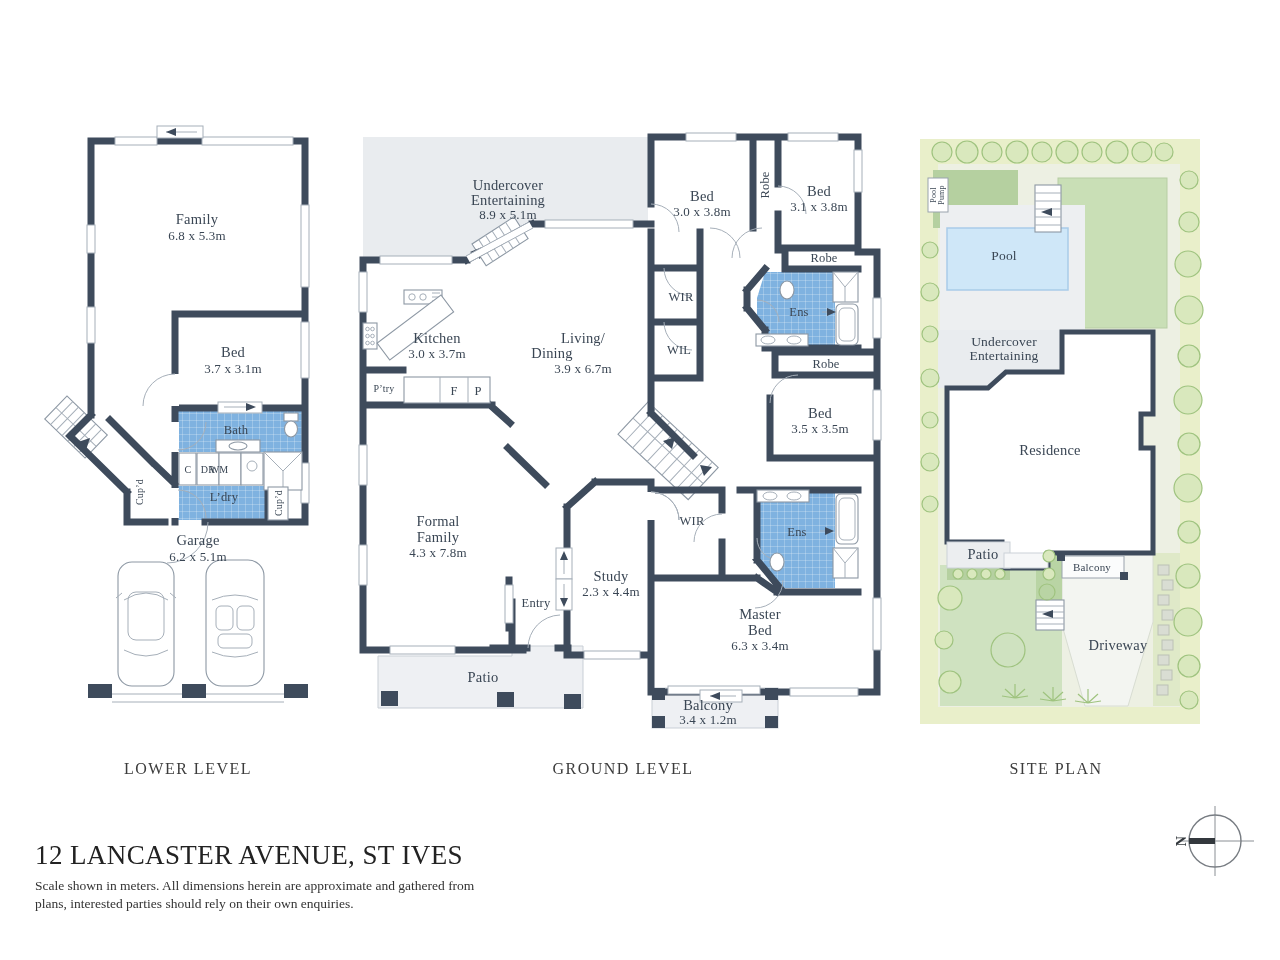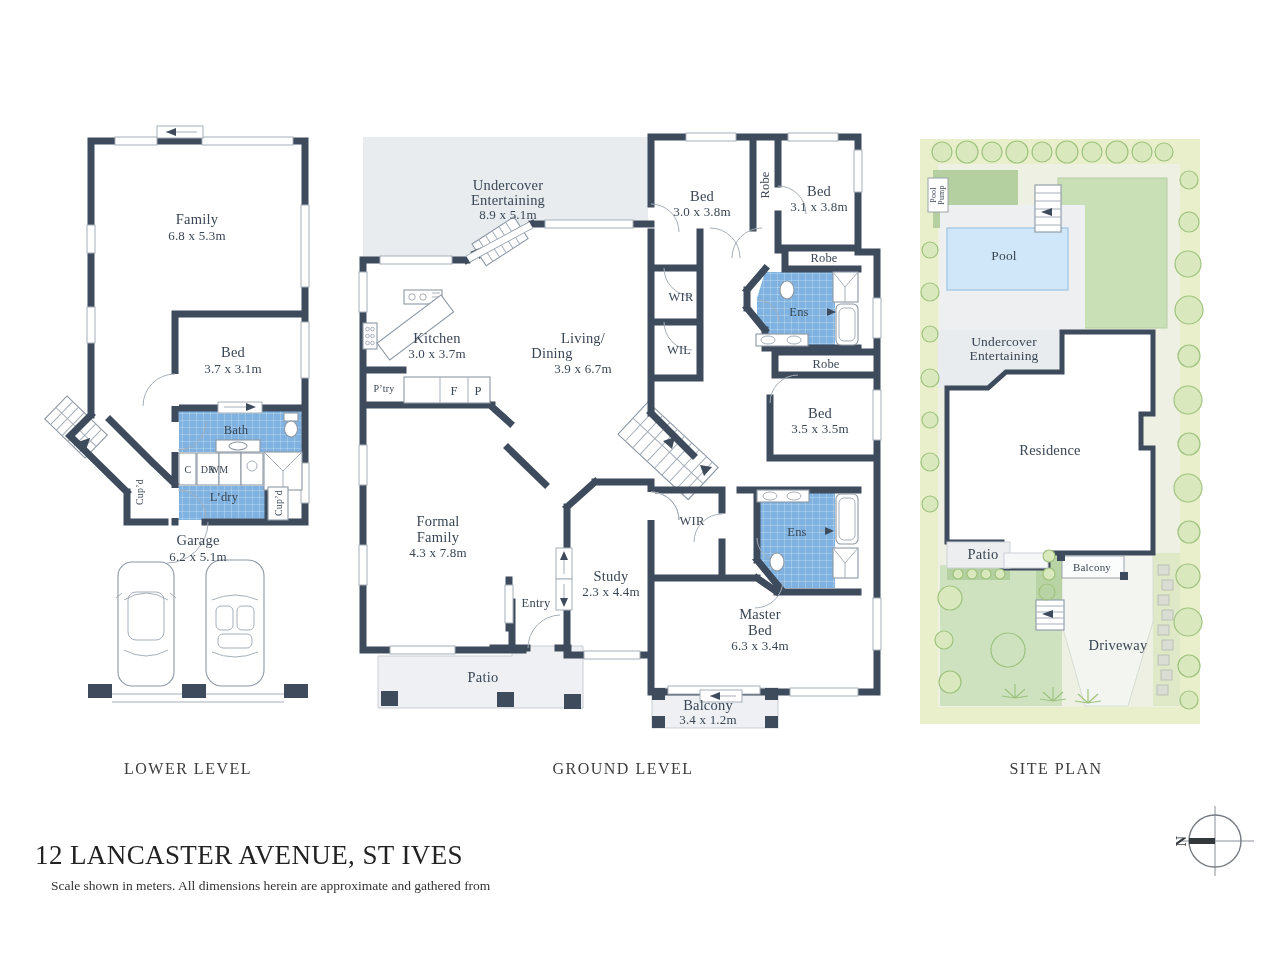--- a/index.html
+++ b/index.html
@@ -24,21 +24,21 @@
        font-size:13.5px;text-align:center;letter-spacing:.2px;}
   .big{font-size:14.5px;}
   .dim{font-size:13px;}
   .sm{font-size:12.5px;}
   .tiny{font-size:10px;}
   .vert{transform:translate(-50%,-50%) rotate(-90deg);}
   .site-t{font-size:13.5px;}
   .section{position:absolute;transform:translate(-50%,0);font-size:16px;letter-spacing:1.5px;
            color:#3c3c3c;}
   .title{position:absolute;font-size:27px;font-weight:400;color:#222222;letter-spacing:.4px;}
-  .disc{position:absolute;font-size:13.5px;line-height:18px;color:#333333;margin-left:16px;}
+  .disc{position:absolute;font-size:13.5px;line-height:18px;color:#333333;}
 </style>
 </head>
 <body>
 
 <div id="canvas">
 
 <svg id="plan-svg" width="1280" height="960" viewBox="0 0 1280 960">
   <defs>
     <pattern id="tiles" width="7" height="7" patternUnits="userSpaceOnUse">
       <rect width="7" height="7" fill="#7fb2e0"></rect>
@@ -446,15 +446,16 @@
 
   <div class="lbl vert" style="left:1182px;top:841px;font-size:14px;color:#33383d;font-weight:600">N</div>
 
   <div class="section" style="left:188px;top:760px">LOWER LEVEL</div>
   <div class="section" style="left:623px;top:760px">GROUND LEVEL</div>
   <div class="section" style="left:1056px;top:760px">SITE PLAN</div>
 
   <div class="title" style="left:35px;top:840px">12 LANCASTER AVENUE, ST IVES</div>
   <div class="disc" style="left:35px;top:877px">
     <div>Scale shown in meters. All dimensions herein are approximate and gathered from</div>
+    <div>plans, interested parties should rely on their own enquiries.</div>
   </div>
 
 </div>
 
 </body></html>

